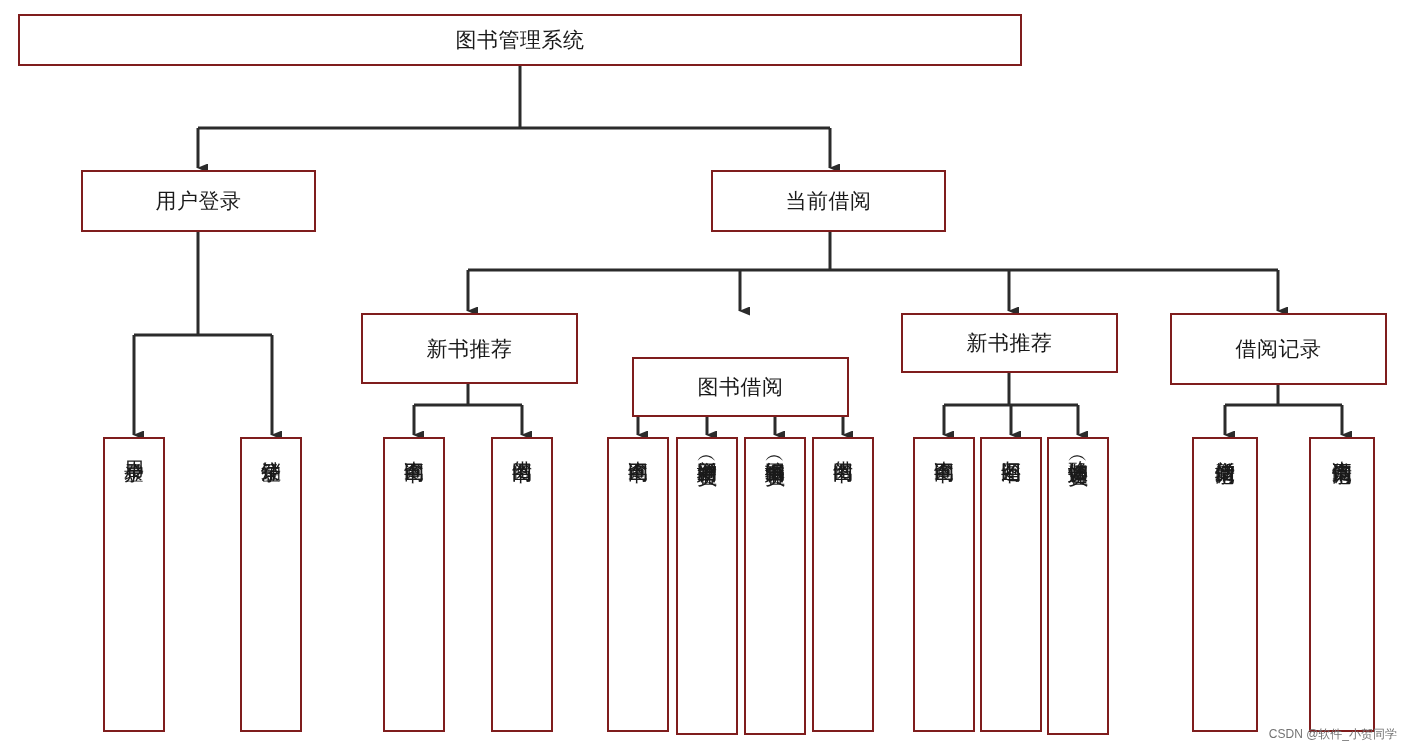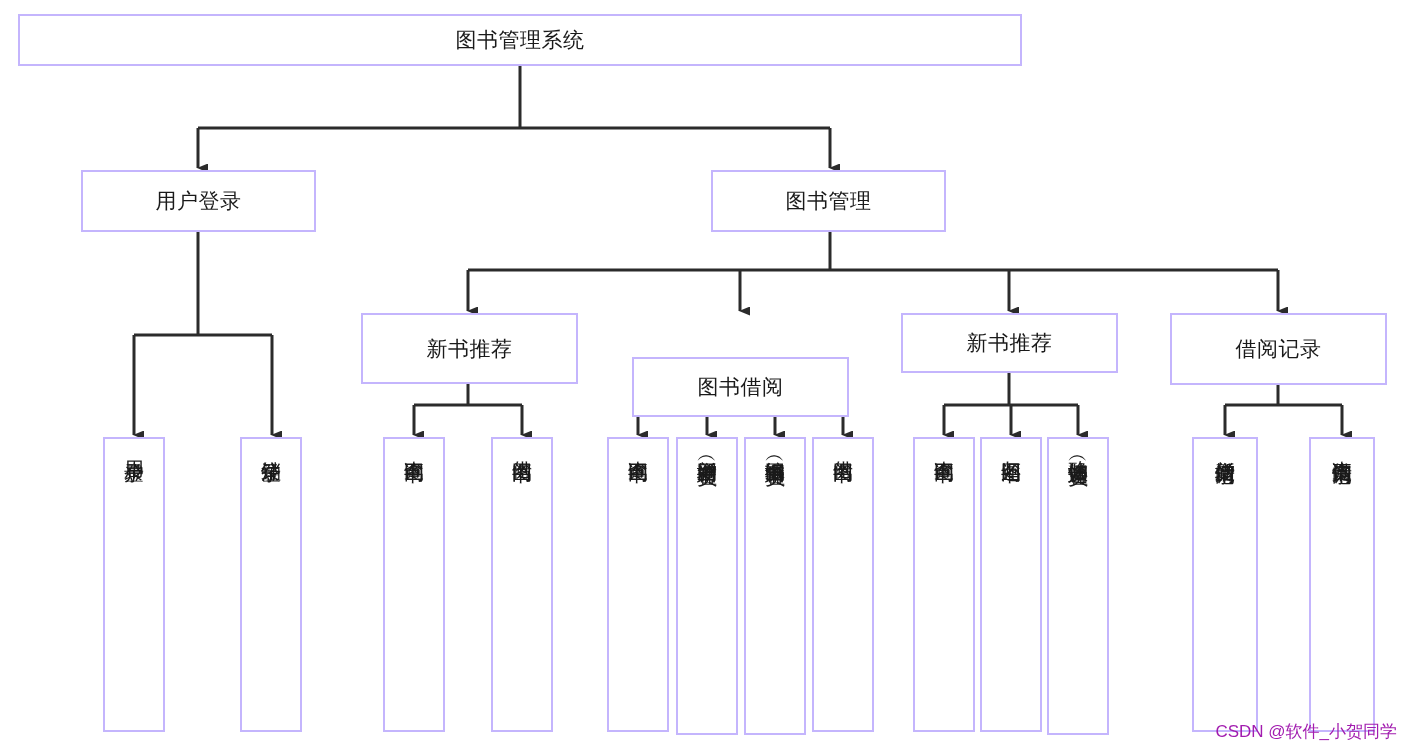--- a/index.html
+++ b/index.html
@@ -23,21 +23,21 @@
     left: 0;
     top: 0;
     width: 1405px;
     height: 747px;
     pointer-events: none;
   }
   .node {
     position: absolute;
     box-sizing: border-box;
     background: #ffffff;
-    border: 2px solid #c4b5fd;
+    border: 2px solid #7f1d1d;
     display: flex;
     align-items: center;
     justify-content: center;
     text-align: left;
     color: #1a1a1a;
     z-index: 2;
   }
   .node-label {
     display: block;
     letter-spacing: 0.5px;
@@ -58,22 +58,22 @@
     text-orientation: upright;
     font-size: 20px;
     line-height: 1.05;
     letter-spacing: 1px;
     white-space: nowrap;
   }
   #watermark {
     position: absolute;
     right: 8px;
     bottom: 4px;
-    font-size: 17px;
-    color: #a21caf;
+    font-size: 12px;
+    color: #737373;
     z-index: 5;
     white-space: nowrap;
     font-family: "Liberation Sans", "DejaVu Sans", sans-serif;
   }
 </style>
 </head>
 <body>
 
 <div id="diagram-root">
 
@@ -130,21 +130,21 @@
   </svg>
 
   <div class="node horiz" style="left:18px; top:14px; width:1004px; height:52px;">
     <span class="node-label">图书管理系统</span>
   </div>
 
   <div class="node horiz" style="left:81px; top:170px; width:235px; height:62px;">
     <span class="node-label">用户登录</span>
   </div>
   <div class="node horiz" style="left:711px; top:170px; width:235px; height:62px;">
-    <span class="node-label">图书管理</span>
+    <span class="node-label">当前借阅</span>
   </div>
 
   <div class="node horiz" style="left:361px; top:313px; width:217px; height:71px;">
     <span class="node-label">新书推荐</span>
   </div>
   <div class="node horiz" style="left:632px; top:313px; width:217px; height:60px;margin-top:44px;">
     <span class="node-label">图书借阅</span>
   </div>
   <div class="node horiz" style="left:901px; top:313px; width:217px; height:60px;">
     <span class="node-label">新书推荐</span>

